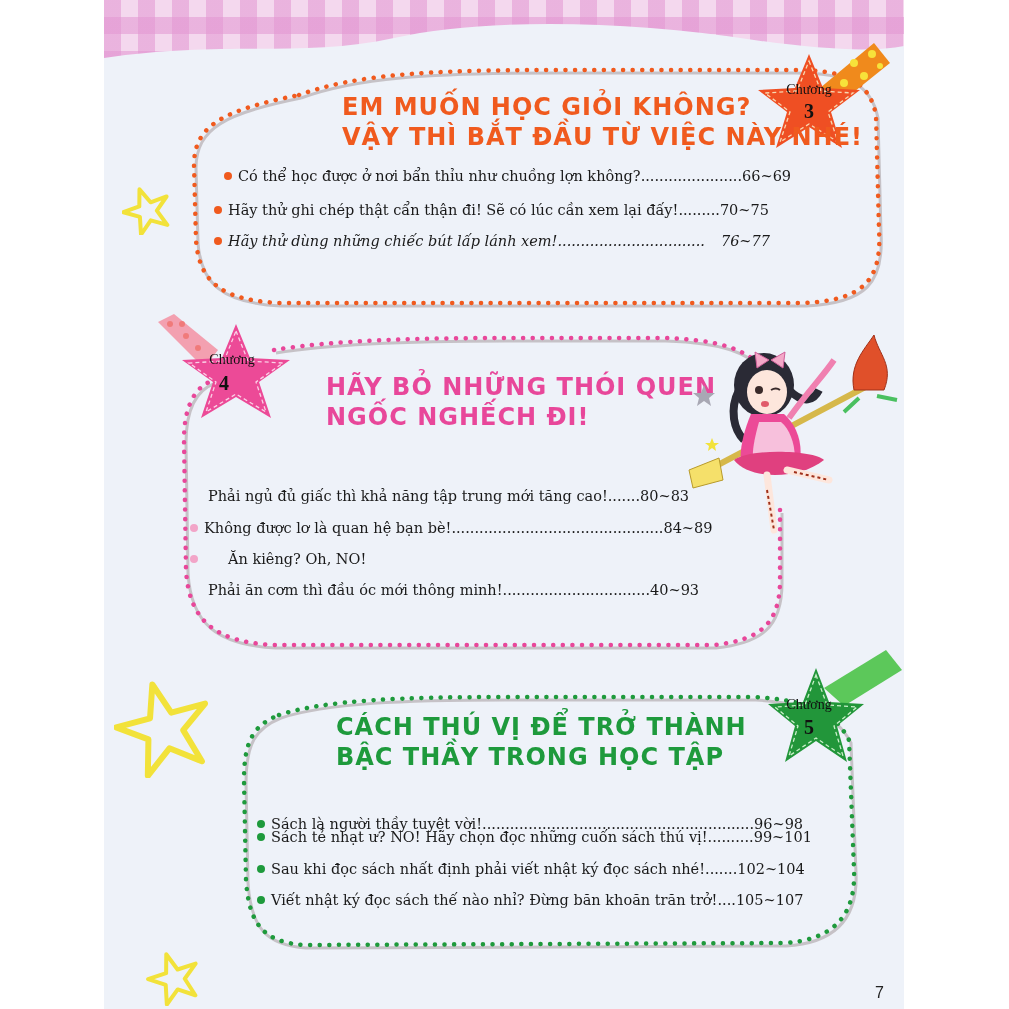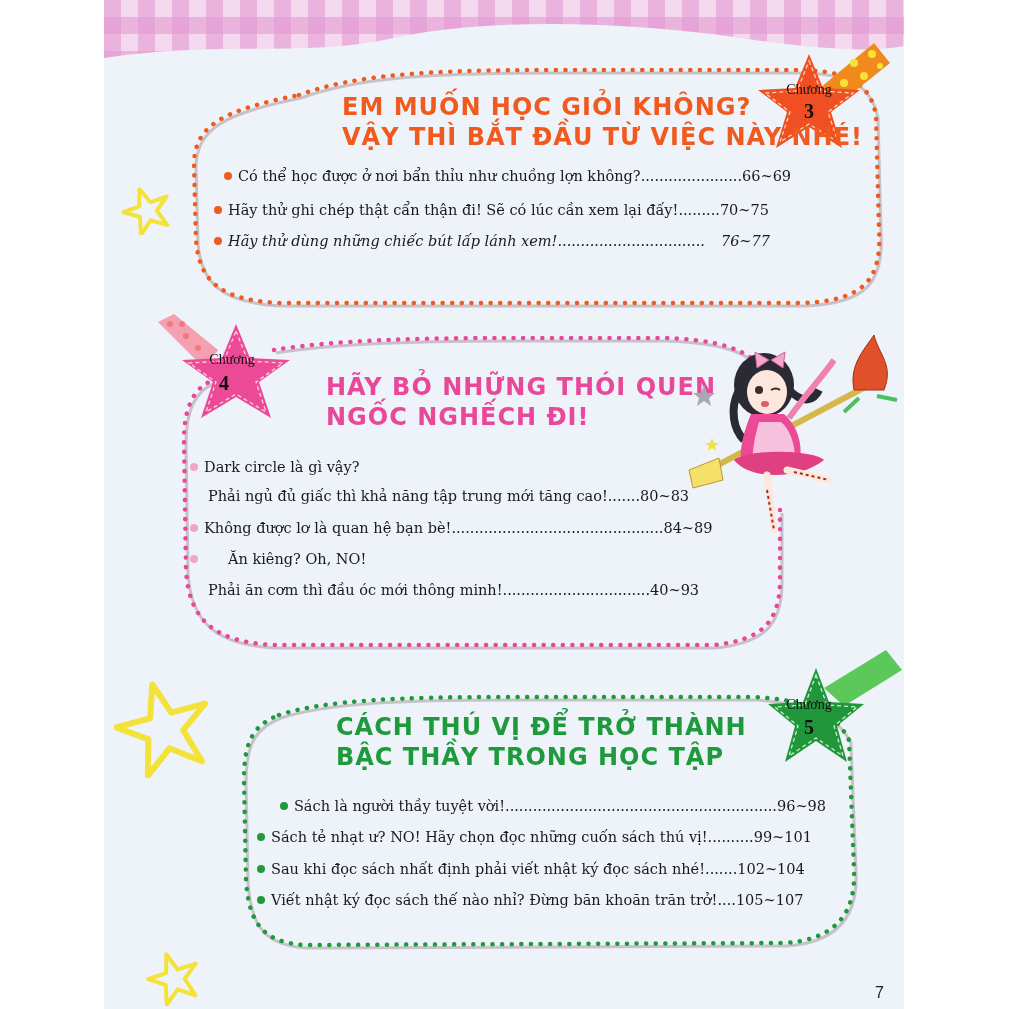--- a/index.html
+++ b/index.html
@@ -103,24 +103,20 @@
       <polygon points="60,9 72,39 107,41 80,60 90,90 60,72 30,90 40,60 13,41 48,39" fill="none" stroke="#fbd0e6" stroke-width="1.3" stroke-dasharray="4 3"></polygon>
     </svg>
     <div class="chap-label" style="left:93px;top:352px;">Chương</div>
     <div class="chap-num" style="left:85px;top:372px;">4</div>
 
     <div class="title" style="left:178px;top:372px;color:#e8479a;margin-left:44px;">
       <div>HÃY BỎ NHỮNG THÓI QUEN</div>
       <div>NGỐC NGHẾCH ĐI!</div>
     </div>
 
-    <div class="entry" style="left:86px;top:459px;width:460px;">
-      <span class="bullet" style="background:#f2a5c8;"></span>
-      <span>Dark circle là gì vậy?</span>
-    </div>
     <div class="entry" style="left:104px;top:488px;width:480px;">
       <span>Phải ngủ đủ giấc thì khả năng tập trung mới tăng cao!</span>
       <span>.......</span>
       <span class="pg">80~83</span>
     </div>
     <div class="entry" style="left:86px;top:520px;width:498px;">
       <span class="bullet" style="background:#f2a5c8;"></span>
       <span>Không được lơ là quan hệ bạn bè!</span>
       <span>..............................................</span>
       <span class="pg">84~89</span>
@@ -183,21 +179,21 @@
       <polygon points="50,9 61,39 91,41 68,60 77,90 50,72 23,90 32,60 9,41 39,39" fill="none" stroke="#c8efc8" stroke-width="1.3" stroke-dasharray="4 3"></polygon>
     </svg>
     <div class="chap-label" style="left:670px;top:697px;">Chương</div>
     <div class="chap-num" style="left:670px;top:716px;">5</div>
 
     <div class="title" style="left:232px;top:712px;color:#1e9a3c;">
       <div>CÁCH THÚ VỊ ĐỂ TRỞ THÀNH</div>
       <div>BẬC THẦY TRONG HỌC TẬP</div>
     </div>
 
-    <div class="entry" style="left:153px;top:798px;width:592px;justify-content:center;">
+    <div class="entry" style="left:153px;top:816px;width:592px;">
       <span class="bullet" style="background:#1e9a3c;"></span>
       <span>Sách là người thầy tuyệt vời!</span>
       <span>...........................................................</span>
       <span class="pg">96~98</span>
     </div>
     <div class="entry" style="left:153px;top:829px;width:592px;">
       <span class="bullet" style="background:#1e9a3c;"></span>
       <span>Sách tẻ nhạt ư? NO! Hãy chọn đọc những cuốn sách thú vị!</span>
       <span>..........</span>
       <span class="pg">99~101</span>

